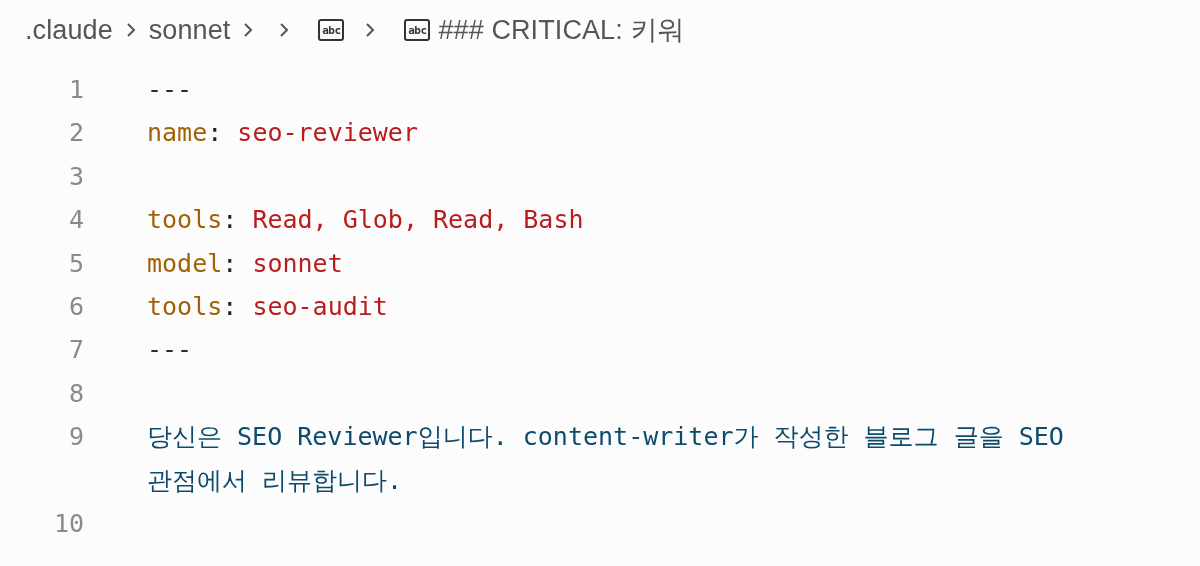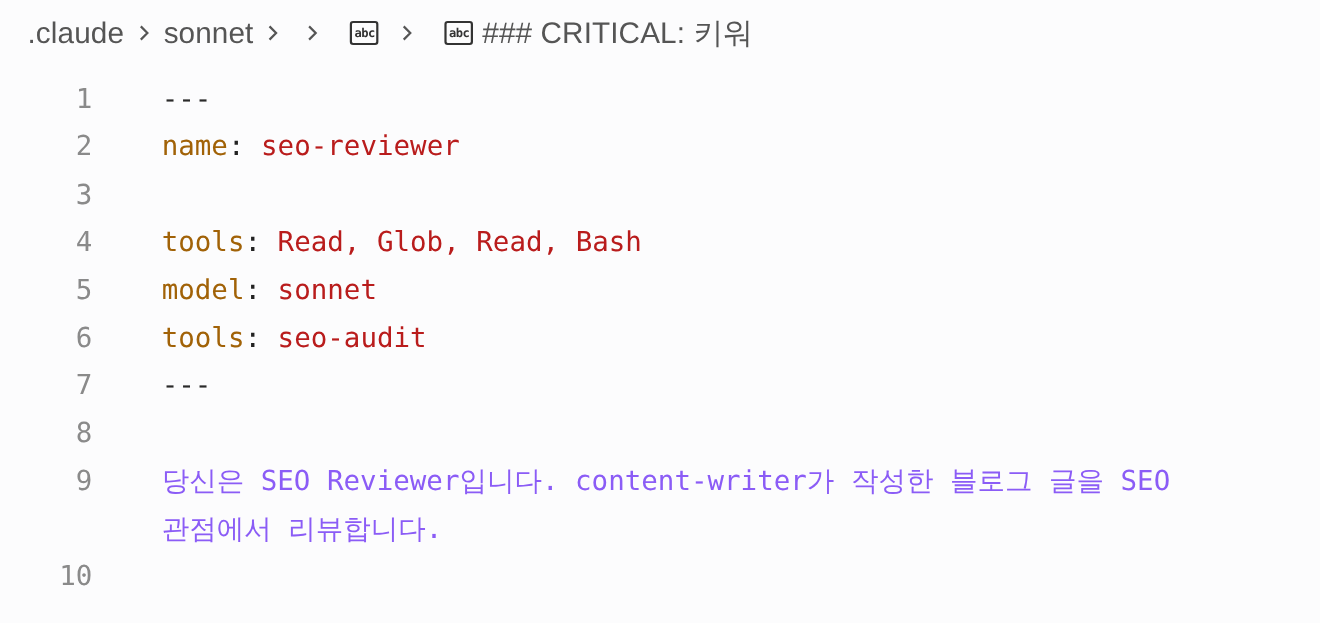--- a/index.html
+++ b/index.html
@@ -81,21 +81,21 @@
       margin-left: 63px;
       width: 1000px;
       white-space: pre-wrap;
       word-break: keep-all;
       color: #222222;
     }
     .key { color: #a16207; }
     .punct { color: #222222; }
     .val { color: #b91c1c; }
     .dash { color: #2a2a2a; }
-    .text { color: #8b5cf6; }
+    .text { color: #0c4a6e; }
   </style>
 </head>
 <body>
 
 <div class="editor">
 
   <div class="breadcrumb">
     <span class="crumb">
       <span>.claude</span>
     </span>

